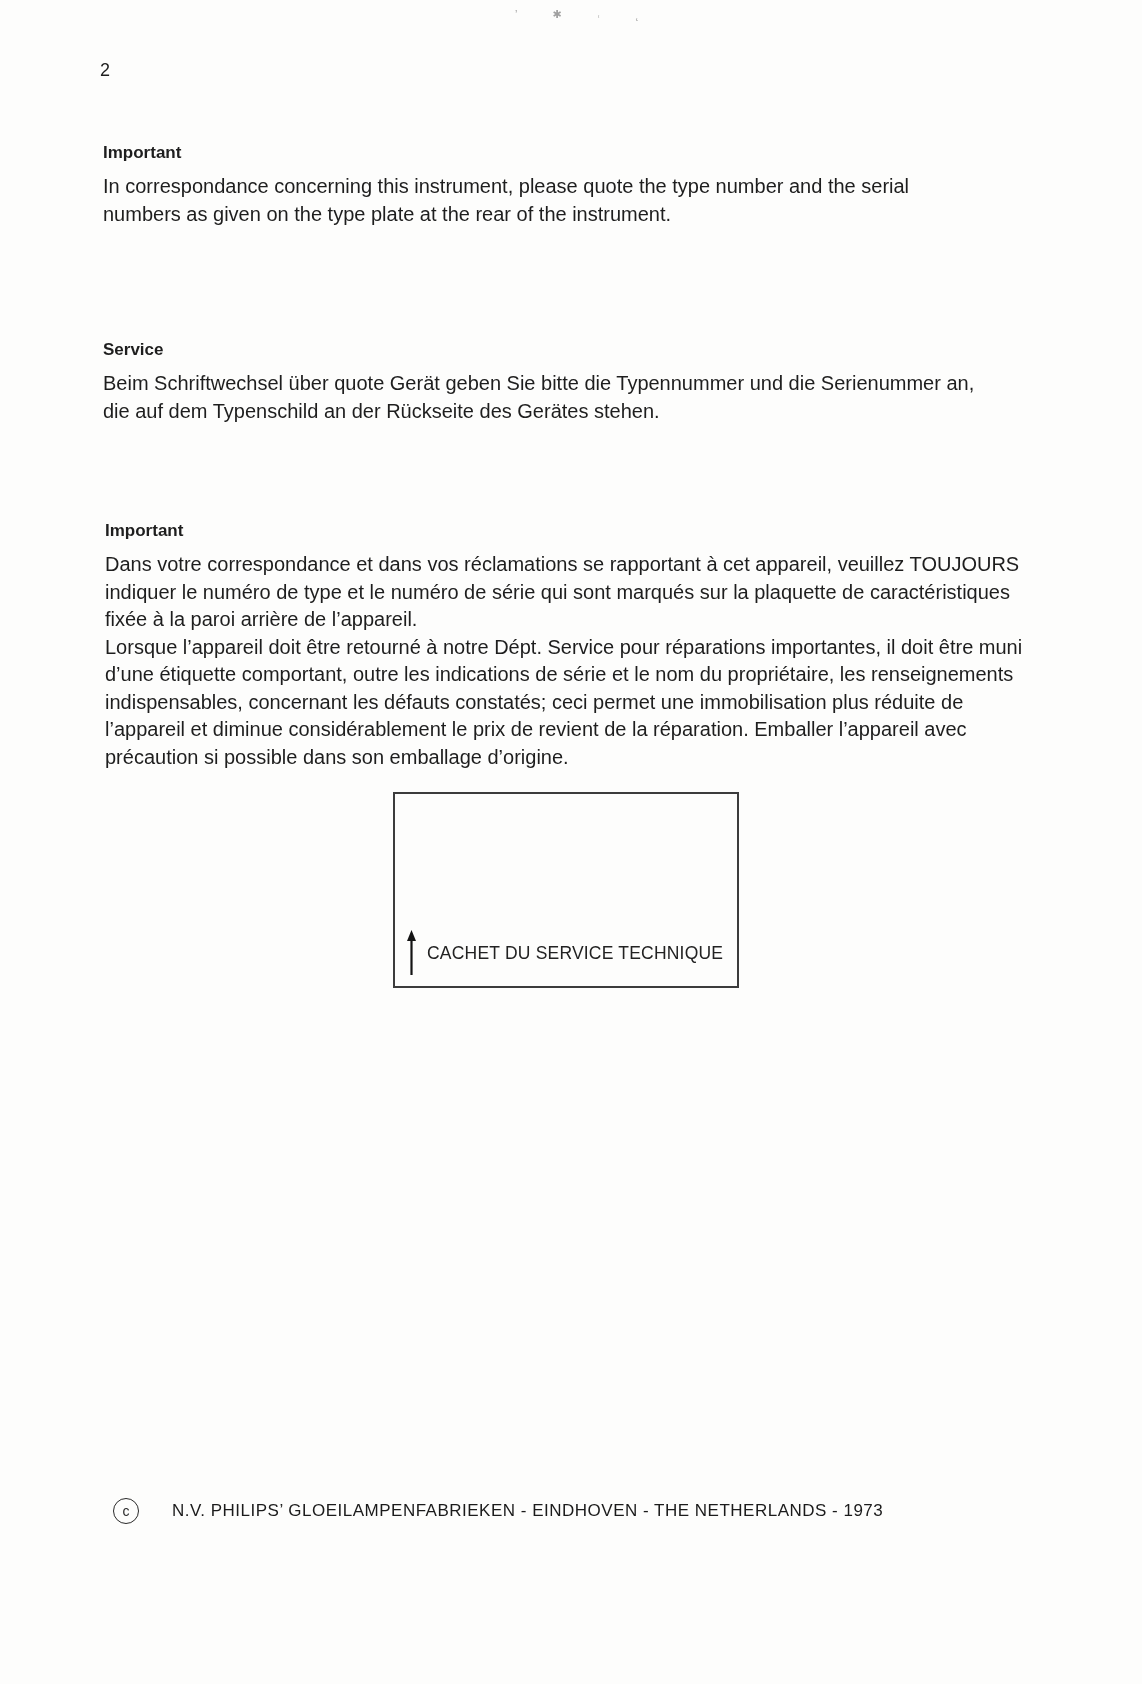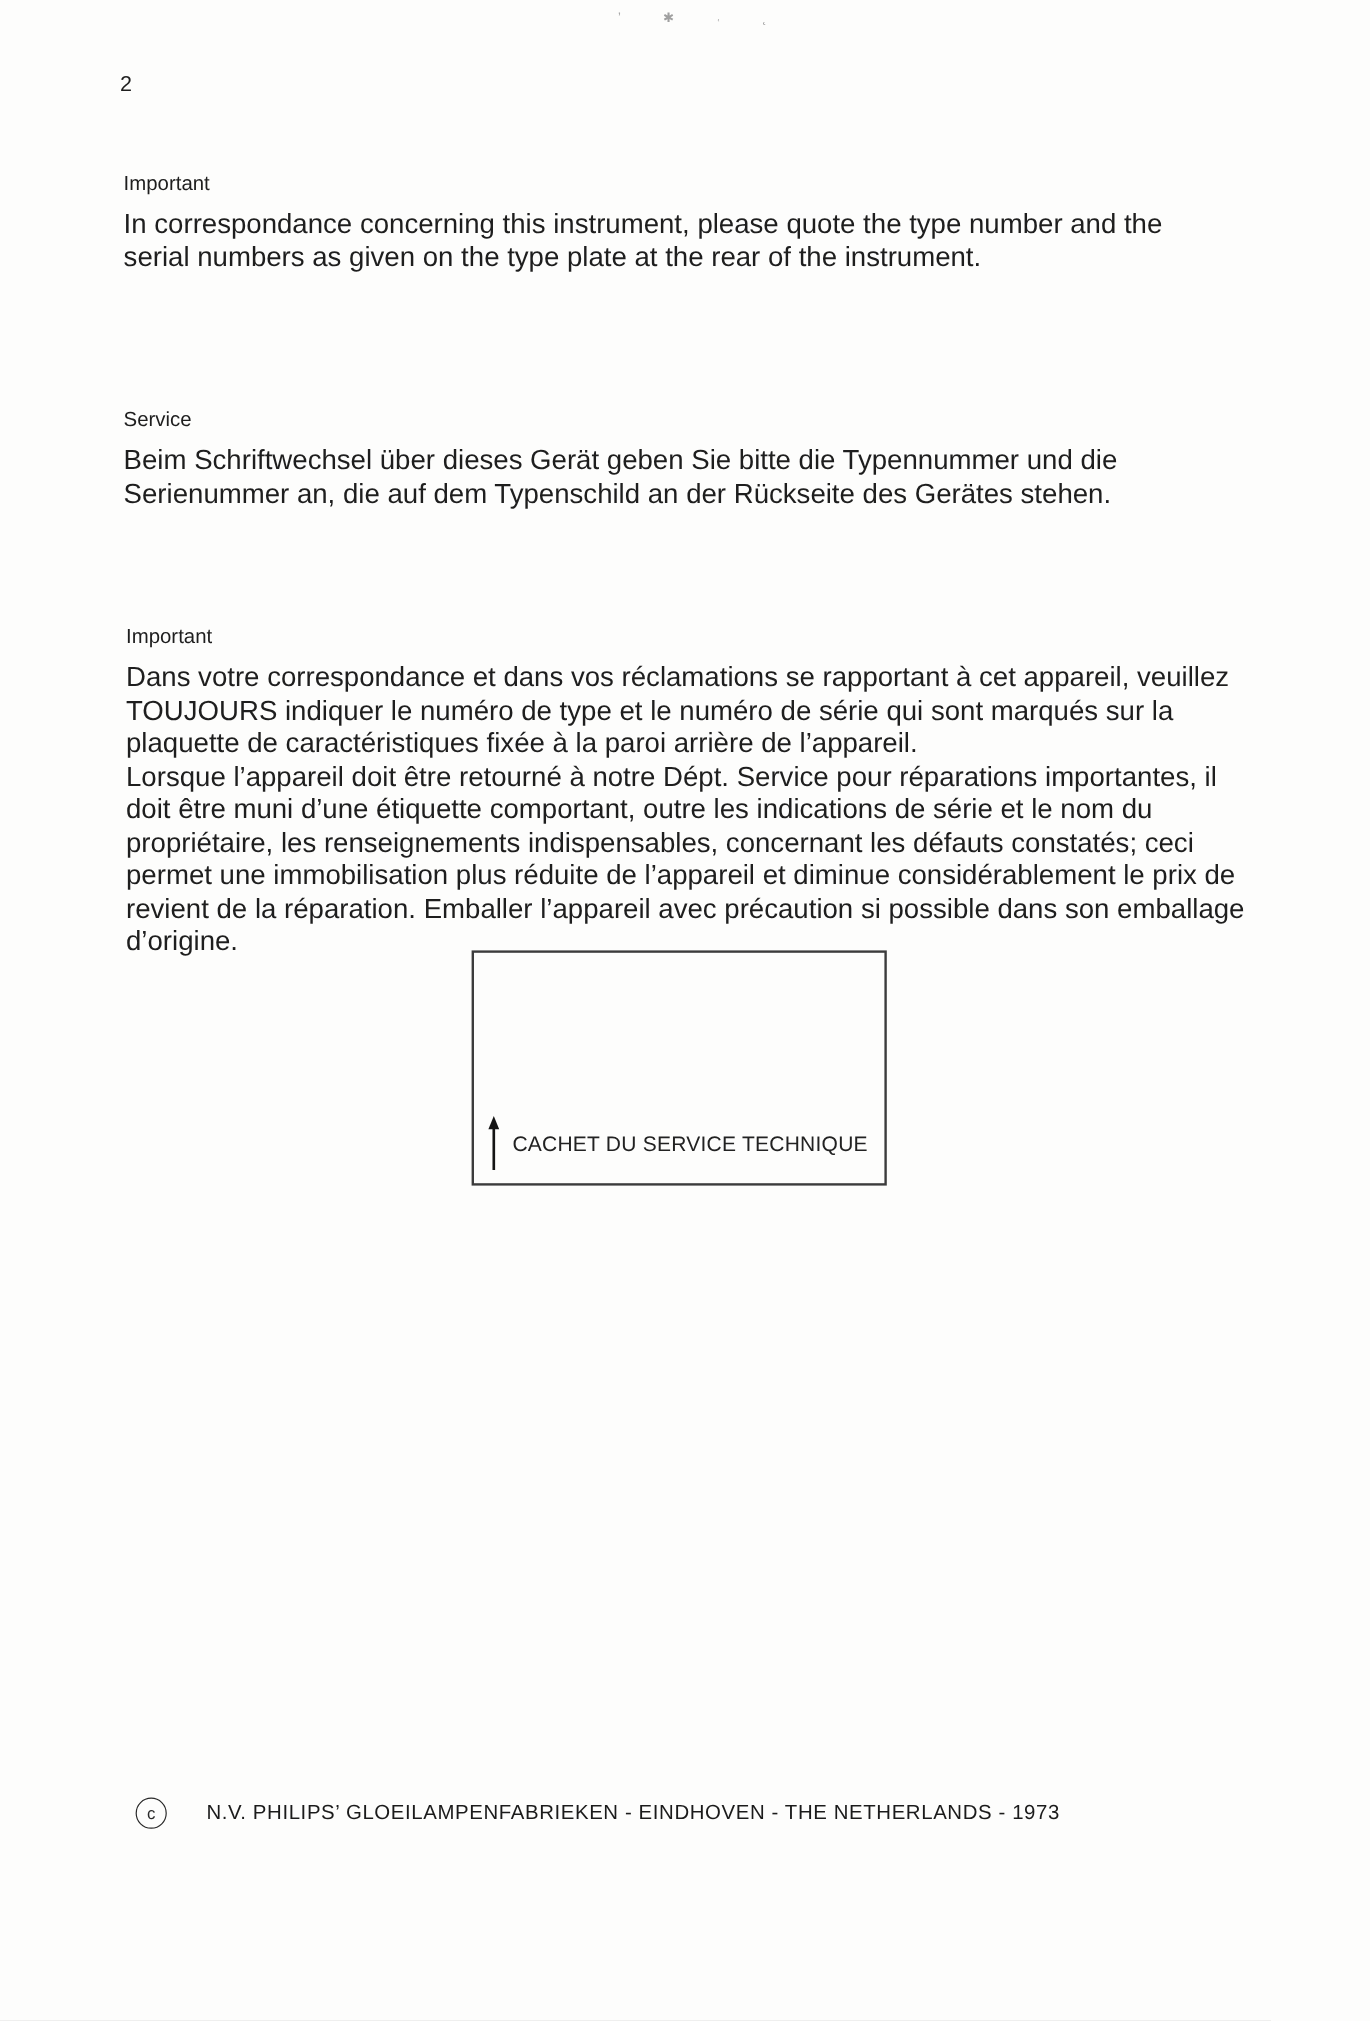--- a/index.html
+++ b/index.html
@@ -24,26 +24,26 @@
     user-select: none;
   }
   .page-number {
     position: absolute;
     left: 100px; top: 60px;
     font-size: 18px;
   }
   .sec { position: absolute; }
   .sec h2 {
     font-size: 17px;
-    font-weight: normal;
+    font-weight: bold;
     margin: 0 0 10px 0;
     line-height: 20px;
   }
   .sec p {
-    font-size: 23px;
+    font-size: 20px;
     line-height: 27.5px;
     margin: 0;
   }
   .sec-en { left: 103px; top: 143px; width: 885px; }
   .sec-de { left: 103px; top: 340px; width: 880px; }
   .sec-fr { left: 105px; top: 521px; width: 940px; }
 
   .stamp-box {
     position: absolute;
     left: 393px; top: 792px;
@@ -99,21 +99,21 @@
 
   <div class="page-number">2</div>
 
   <section class="sec sec-en">
     <h2>Important</h2>
     <p>In correspondance concerning this instrument, please quote the type number and the serial numbers as given on the type plate at the rear of the instrument.</p>
   </section>
 
   <section class="sec sec-de">
     <h2>Service</h2>
-    <p>Beim Schriftwechsel über dieses Gerät geben Sie bitte die Typennummer und die Serienummer an, die auf dem Typenschild an der Rückseite des Gerätes stehen.</p>
+    <p>Beim Schriftwechsel über quote Gerät geben Sie bitte die Typennummer und die Serienummer an, die auf dem Typenschild an der Rückseite des Gerätes stehen.</p>
   </section>
 
   <section class="sec sec-fr">
     <h2>Important</h2>
     <p>Dans votre correspondance et dans vos réclamations se rapportant à cet appareil, veuillez TOUJOURS indiquer le numéro de type et le numéro de série qui sont marqués sur la plaquette de caractéristiques fixée à la paroi arrière de l’appareil.</p>
     <p>Lorsque l’appareil doit être retourné à notre Dépt. Service pour réparations importantes, il doit être muni d’une étiquette comportant, outre les indications de série et le nom du propriétaire, les renseignements indispensables, concernant les défauts constatés; ceci permet une immobilisation plus réduite de l’appareil et diminue considérablement le prix de revient de la réparation. Emballer l’appareil avec précaution si possible dans son emballage d’origine.</p>
   </section>
 
   <div class="stamp-box">
     <div class="stamp-row">

